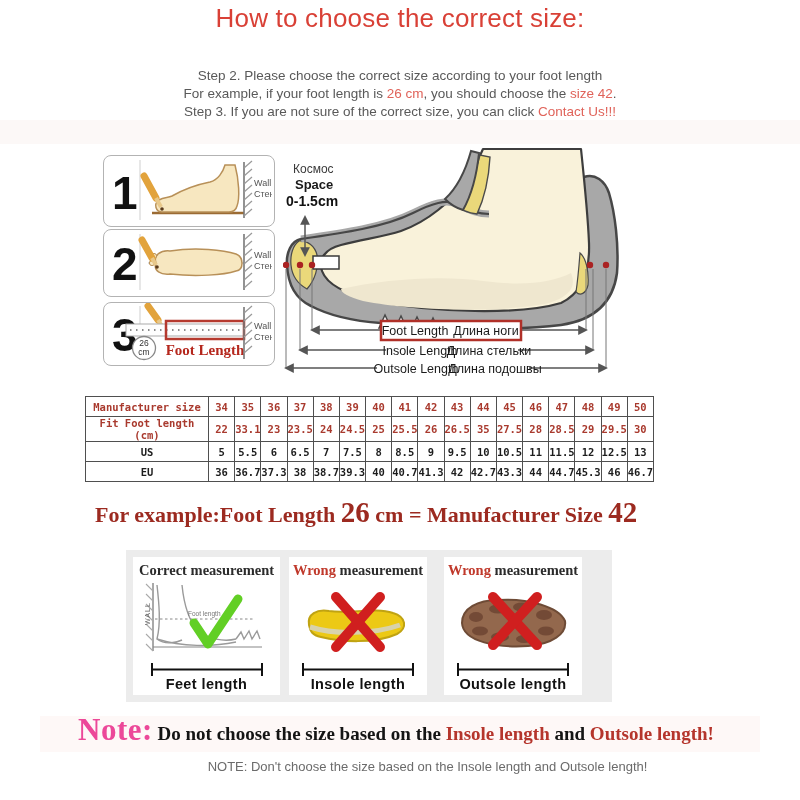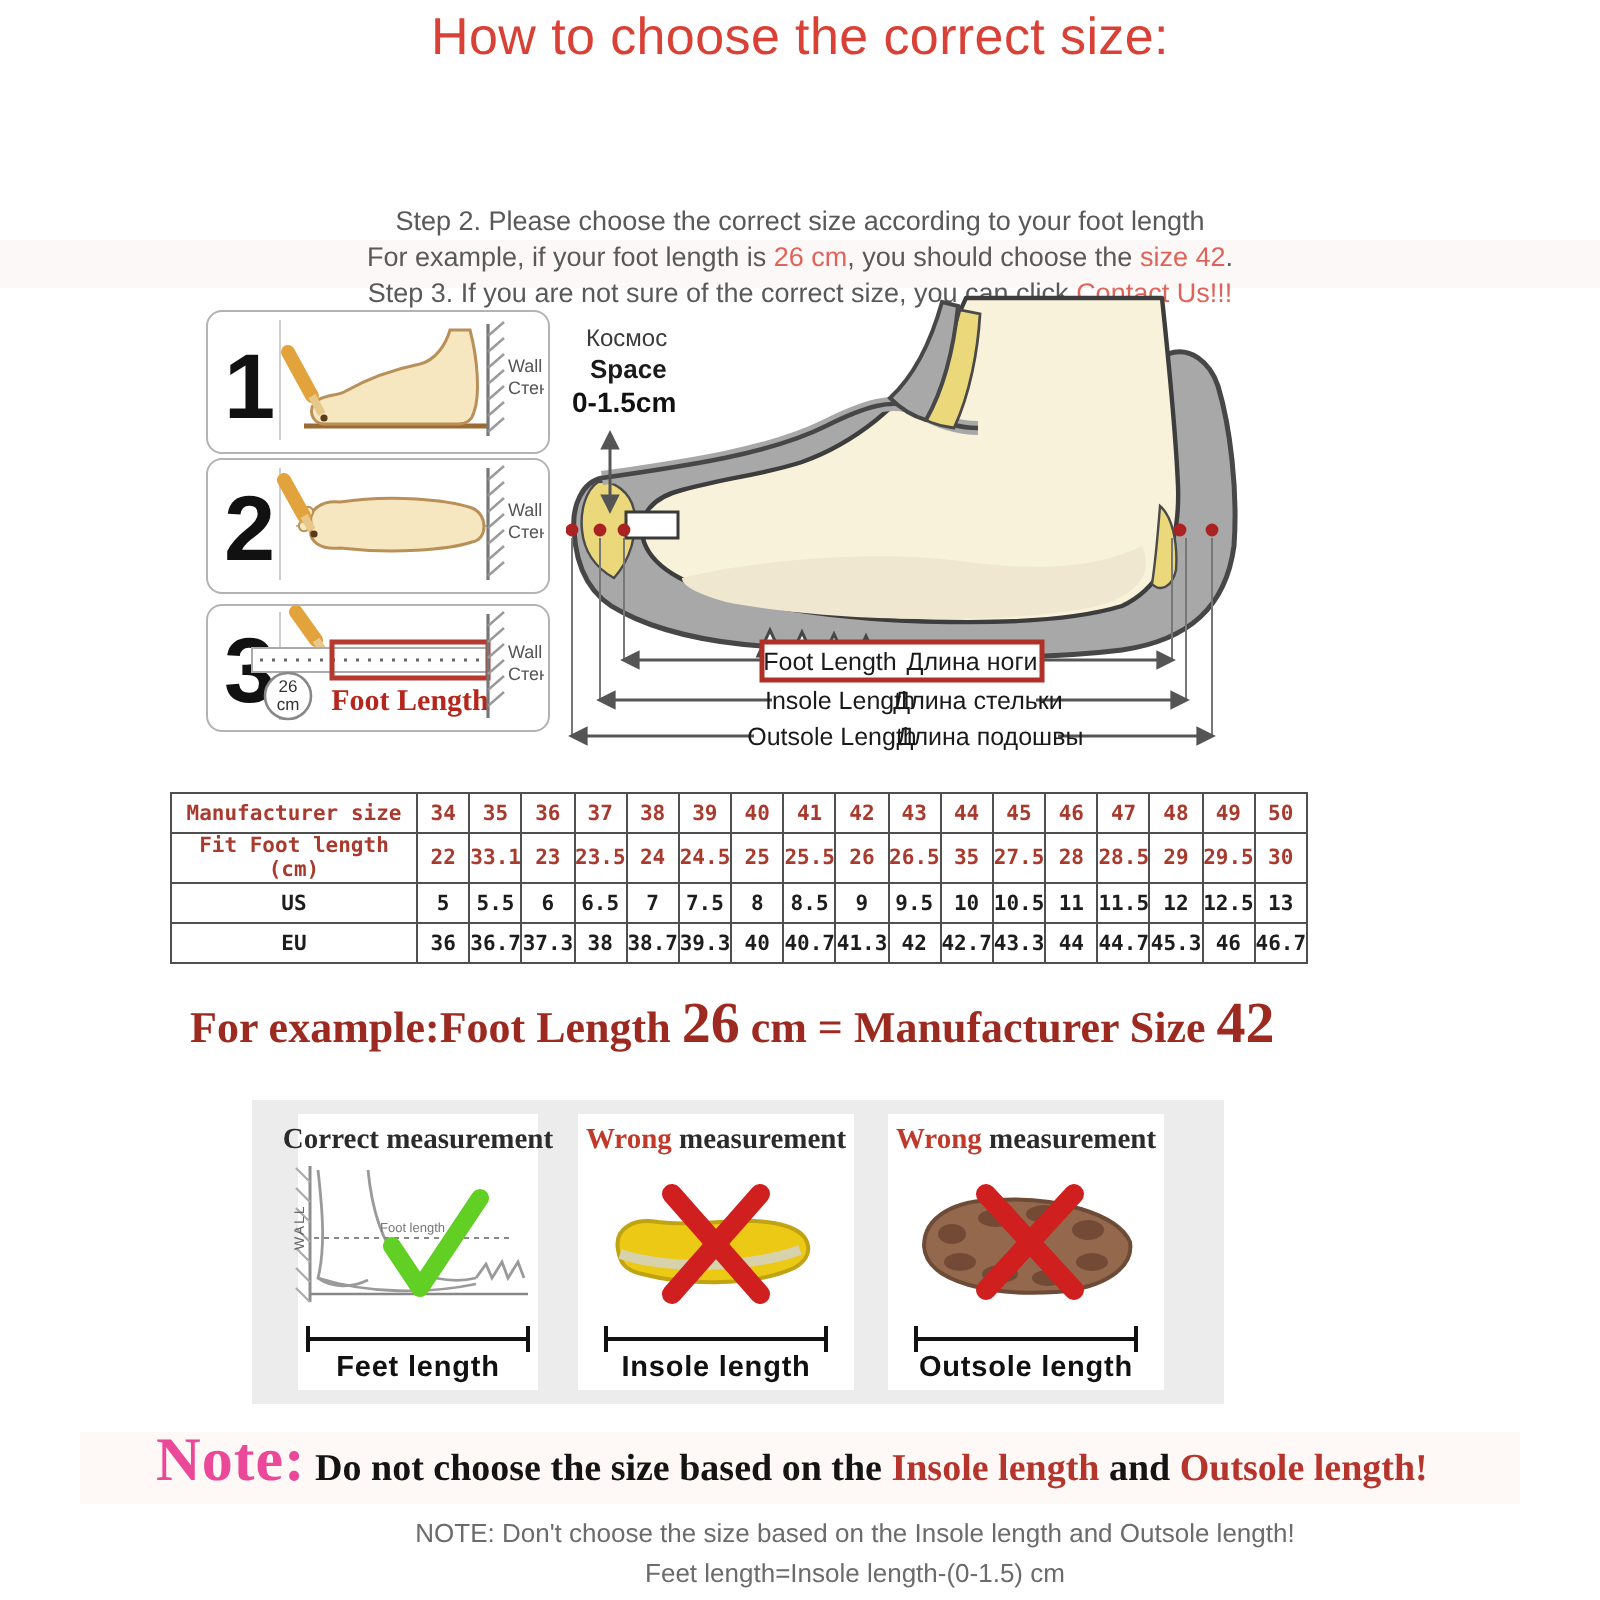--- a/index.html
+++ b/index.html
@@ -12,21 +12,21 @@
   }
   .tint-band { position:absolute; left:0; top:120px; width:800px; height:24px; background:#faf2f0; opacity:.55; }
   .note-band { position:absolute; left:40px; top:716px; width:720px; height:36px; background:#fdf5f3; opacity:.7; }
 
   
   .title { position:absolute; top:3px; left:0; width:100%; text-align:center;
            font-size:26px; font-weight:400; color:#d94036; letter-spacing:.2px; }
   .step1 { position:absolute; top:39px; left:0; width:100%; text-align:center;
            font-size:14px; color:#595959; }
   .steps-block { position:absolute; top:67px; left:0; width:100%; text-align:center;
-           font-size:13.5px; color:#595959; line-height:18px;margin-top:35px; }
+           font-size:13.5px; color:#595959; line-height:18px; }
   .red-inline { color:#e0635a; }
 
   
   .mpanel { position:absolute; background:#fff; border:1.5px solid #b3b3b3; border-radius:8px; }
   .mpanel svg { display:block; }
 
   
   .shoe-svg { position:absolute; left:283px; top:143px; }
   .svg-label { font-family:"Liberation Sans", sans-serif; }
 
@@ -42,21 +42,21 @@
   
   .example-banner { position:absolute; left:95px; top:496px; width:660px;
                     font-family:"Liberation Serif", serif; font-weight:bold;
                     font-size:22px; color:#9c2a20; white-space:nowrap; }
   .example-banner .big { font-size:29px; }
 
   
   .compare-wrap { position:absolute; left:126px; top:550px; width:486px; height:152px; background:#ececec; }
   .cpanel { position:absolute; top:7px; height:138px; background:#fff; display:flex;
             flex-direction:column; align-items:center; padding-top:5px; }
-  .cpanel-a { left:23px;  width:120px; }
+  .cpanel-a { left:7px;  width:147px; }
   .cpanel-b { left:163px; width:138px; }
   .cpanel-c { left:318px; width:138px; }
   .cpanel-title { font-family:"Liberation Serif", serif; font-weight:bold; font-size:14.5px; color:#2b2b2b; white-space:nowrap; }
   .cpanel-title .wrong { color:#c0392b; }
   .cpanel-art { margin-top:2px; }
   .cpanel-label { font-size:14.5px; font-weight:bold; color:#111; letter-spacing:.4px; margin-top:0px; white-space:nowrap; }
 
   
   .note-line { position:absolute; left:78px; top:712px; width:700px; white-space:nowrap;
                font-family:"Liberation Serif", serif; font-weight:bold; font-size:19px; color:#141414; }
@@ -408,15 +408,14 @@
         <line x1="115" y1="0" x2="115" y2="13" stroke="#111" stroke-width="2"></line>
       </svg>
       <div class="cpanel-label">Outsole length</div>
     </div>
   </div>
 
   <div class="note-line"><span class="note-word">Note:</span><span> Do not choose the size based on the </span><span class="red">Insole length</span><span> and </span><span class="red">Outsole length!</span><span></span></div>
 
   <div class="footer-notes">
     <div>NOTE: Don't choose the size based on the Insole length and Outsole length!</div>
-    <div>Feet length=Insole length-(0-1.5) cm</div>
   </div>
 </div>
 
 </body></html>

